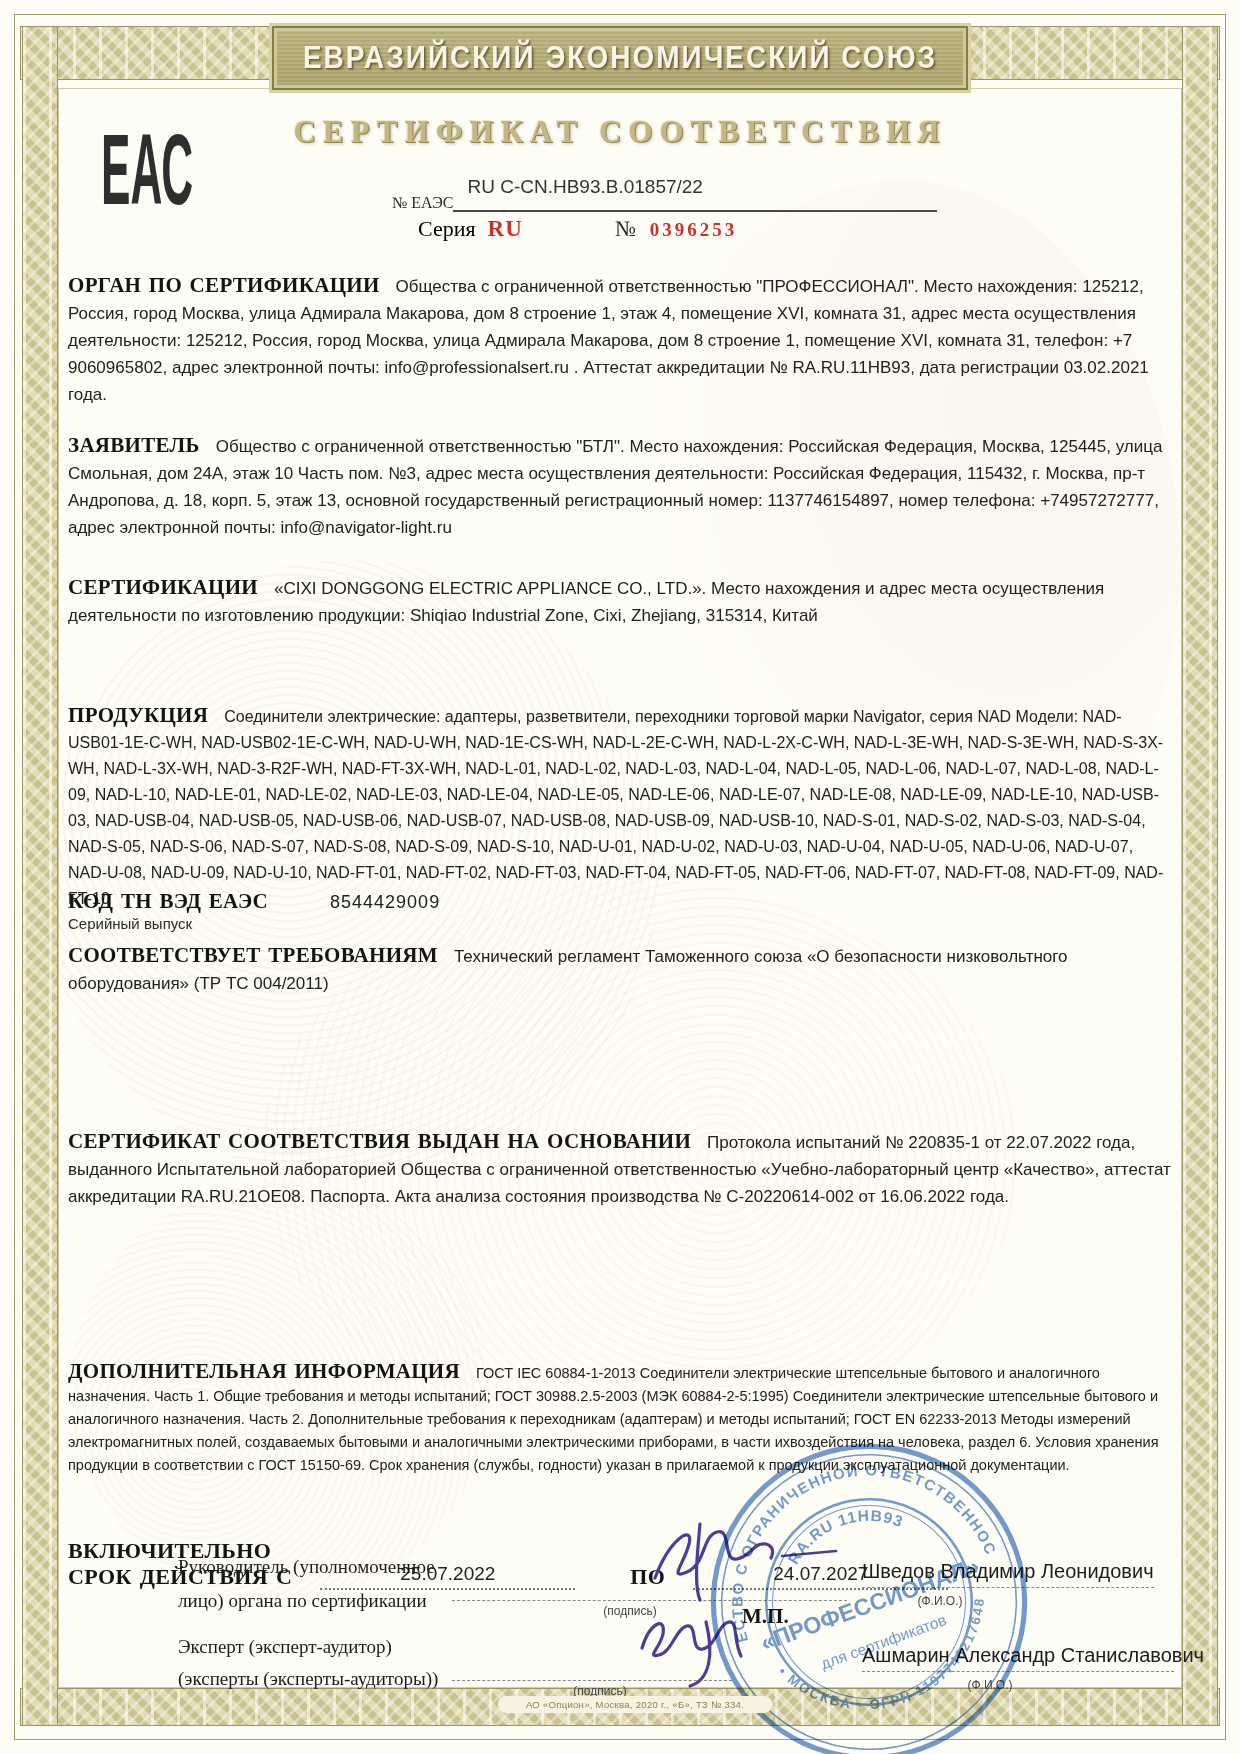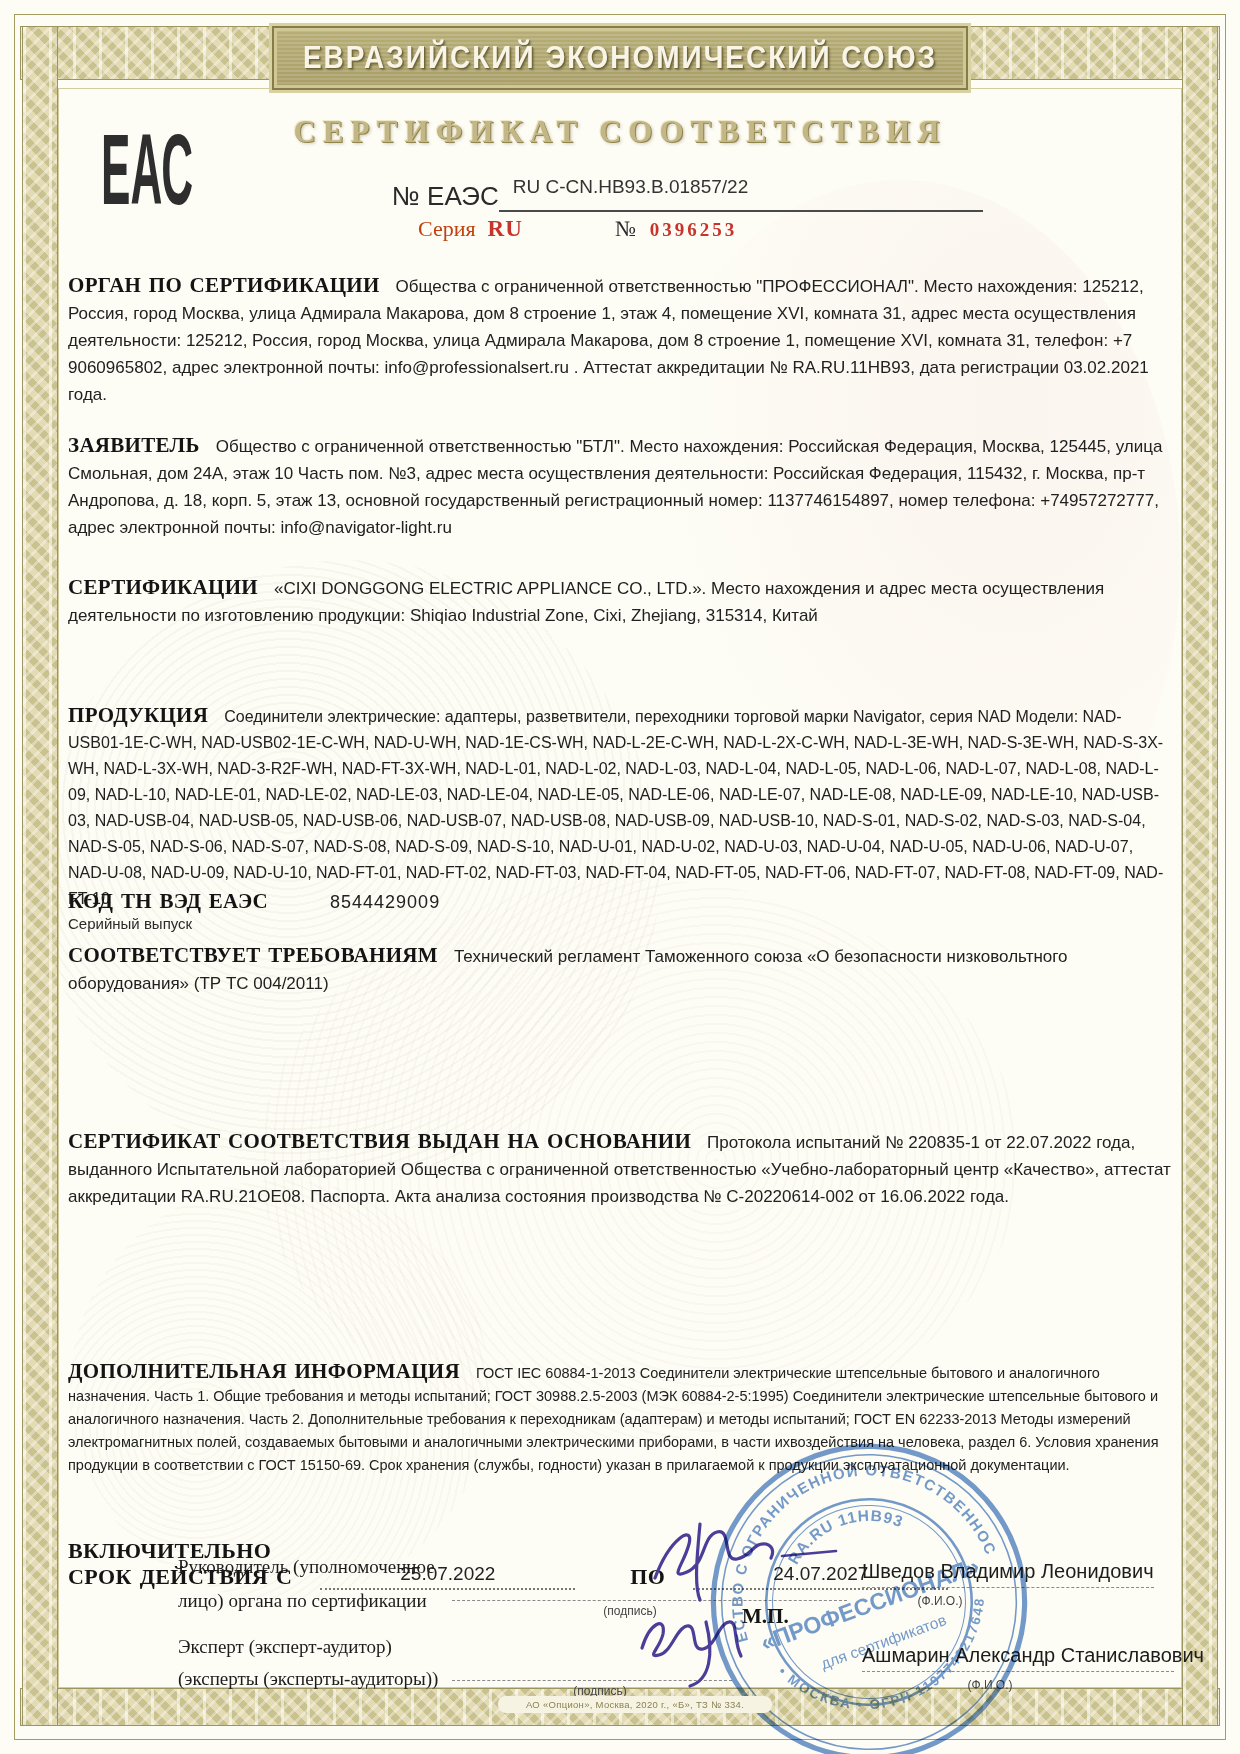--- a/index.html
+++ b/index.html
@@ -42,26 +42,26 @@
     text-shadow:1px 1px 0 #6f6637, 2px 2px 2px rgba(80,70,30,.55);}
 
   .eac-logo{position:absolute;left:100px;top:112px;}
 
   .doc-title{position:absolute;top:114px;left:0;width:100%;text-align:center;
     font-family:"Liberation Serif",serif;font-weight:bold;font-size:31px;letter-spacing:7px;
     color:#c3b787;
     text-shadow:1px 1px 0 #92864f, -1px -1px 0 #efe9cc, 2px 2px 3px rgba(120,110,60,.35);}
 
   .number-row{position:absolute;top:176px;left:392px;white-space:nowrap;}
-  .number-label{font-family:Liberation Sans, sans-serif;font-size:26px;color:#2a2a2a;}
+  .number-label{font-family:Liberation Serif, serif;font-size:16px;color:#2a2a2a;}
   .cert-no{display:inline-block;font-size:19px;color:#333;min-width:470px;
     border-bottom:2px solid #4a4a4a;padding:0 0 12px 14px;vertical-align:bottom;}
 
   .series-row{position:absolute;top:216px;left:418px;white-space:nowrap;}
-  .series-label{font-family:"Liberation Serif",serif;font-size:22px;color:#c2410c;}
+  .series-label{font-family:"Liberation Serif",serif;font-size:22px;color:#000000;}
   .series-ru{font-family:"Liberation Serif",serif;font-weight:bold;font-size:23px;
     color:#c6342c;margin-left:12px;letter-spacing:1px;}
   .serial-label{font-family:"Liberation Serif",serif;font-size:22px;color:#2a2a2a;margin-left:92px;}
   .serial-no{font-family:"Liberation Serif",serif;font-weight:bold;font-size:19px;
     color:#c6342c;margin-left:14px;letter-spacing:3px;text-align:center;}
 
   
   .sect{position:absolute;left:68px;width:1104px;font-size:17px;line-height:27px;color:#212121;}
   .sect-h{font-family:"Liberation Serif",serif;font-weight:bold;font-size:21px;
     letter-spacing:.3px;word-spacing:2px;margin-right:16px;color:#141414;}

